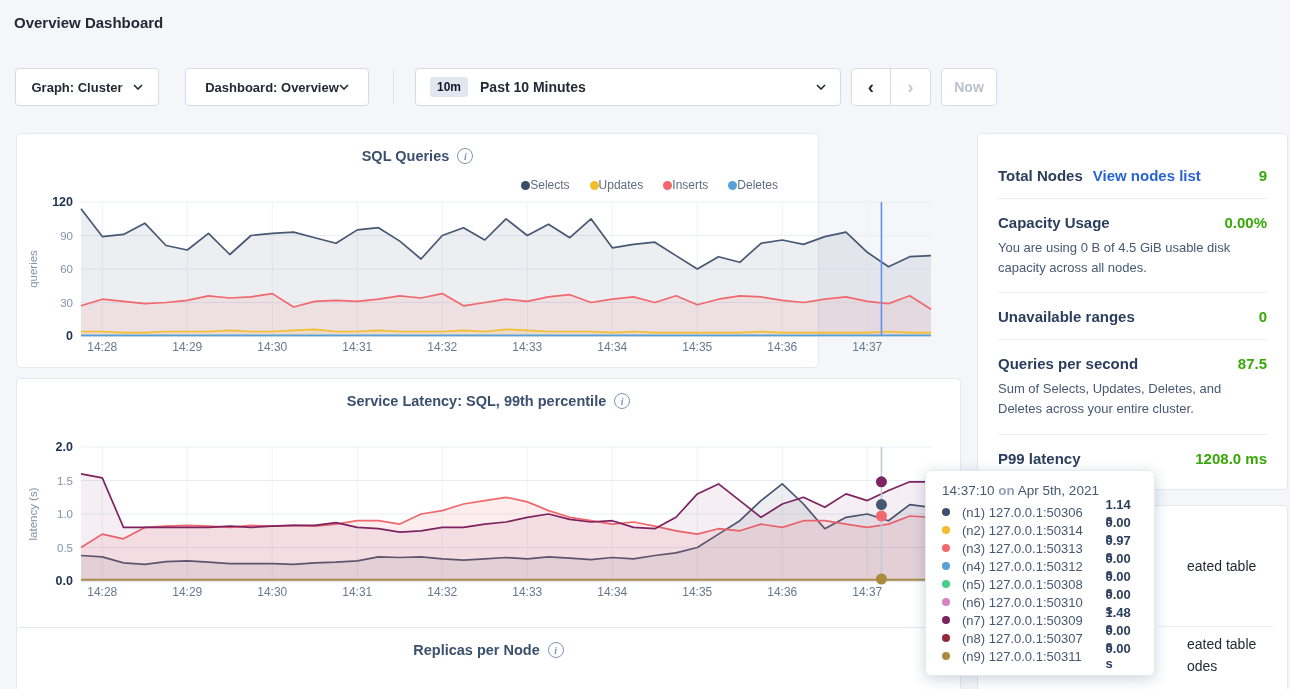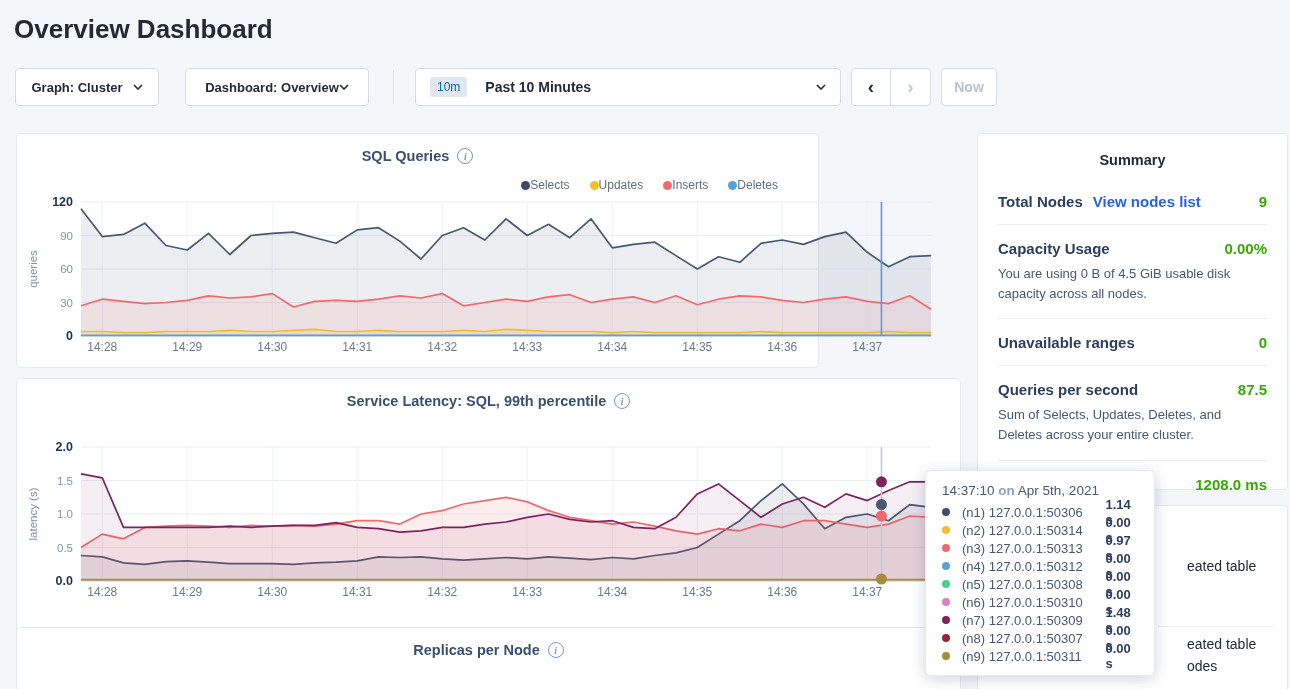--- a/index.html
+++ b/index.html
@@ -1,28 +1,28 @@
 <!DOCTYPE html>
 <html><head>
 <meta charset="utf-8">
 <style>
   * { margin:0; padding:0; box-sizing:border-box; }
   html,body { width:1290px; height:689px; overflow:hidden; }
   body { background:#f4f6fa; font-family:"Liberation Sans", sans-serif; color:#242a35; position:relative; }
 
-  .page-title { position:absolute; left:14px; top:14px; font-size:26px; font-weight:600; color:#242a35; }
+  .page-title { position:absolute; left:14px; top:14px; font-size:15px; font-weight:600; color:#242a35; }
 
   
   .ctl { position:absolute; top:68px; height:38px; background:#fff; border:1px solid #d6dce6; border-radius:4px;
          display:flex; align-items:center; font-size:13px; font-weight:700; color:#242a35; cursor:pointer; }
   .dd1 { left:15px; width:144px; justify-content:center; gap:10px; }
   .dd2 { left:185px; width:184px; justify-content:center; }
   .vdiv { position:absolute; left:393px; top:70px; height:34px; width:1px; background:#dde2ea; }
   .timesel { left:415px; width:426px; padding:0 14px; font-size:14px; }
-  .timesel .badge { background:#e2e7ef; color:#0369a1; font-size:12px; font-weight:400; border-radius:3px; padding:3px 7px; margin-right:18px; }
+  .timesel .badge { background:#e2e7ef; color:#0f172a; font-size:12px; font-weight:700; border-radius:3px; padding:3px 7px; margin-right:12px; }
   .timesel .chev { margin-left:auto; }
   .arrowgrp { left:851px; width:80px; padding:0; }
   .arrowgrp .acell { width:40px; height:100%; display:flex; align-items:center; justify-content:center; font-size:19px; font-weight:700; }
   .arrowgrp .acell:first-child { border-right:1px solid #d6dce6; color:#242a35; }
   .arrowgrp .acell:last-child { color:#c3cbd6; }
   .nowbtn { left:941px; width:56px; justify-content:center; color:#b9c2ce; font-size:14px; }
 
   
   .panel { position:absolute; background:#fff; border:1px solid #e4e9f0; border-radius:5px; }
   #panel-sql { left:16px; top:133px; width:803px; height:235px; }
@@ -220,21 +220,20 @@
 </div>
 
 <div class="panel" id="panel-rep">
   <div class="chart-title">
     <span>Replicas per Node</span>
     <span class="info-icon">i</span>
   </div>
 </div>
 
 <aside class="panel" id="panel-sum">
-  <div class="sum-title">Summary</div>
   <div class="srow">
     <div class="srow-top">
       <span class="slabel">Total Nodes</span>
       <a class="slink">View nodes list</a>
       <span class="sval">9</span>
     </div>
   </div>
   <div class="srow">
     <div class="srow-top">
       <span class="slabel">Capacity Usage</span>

